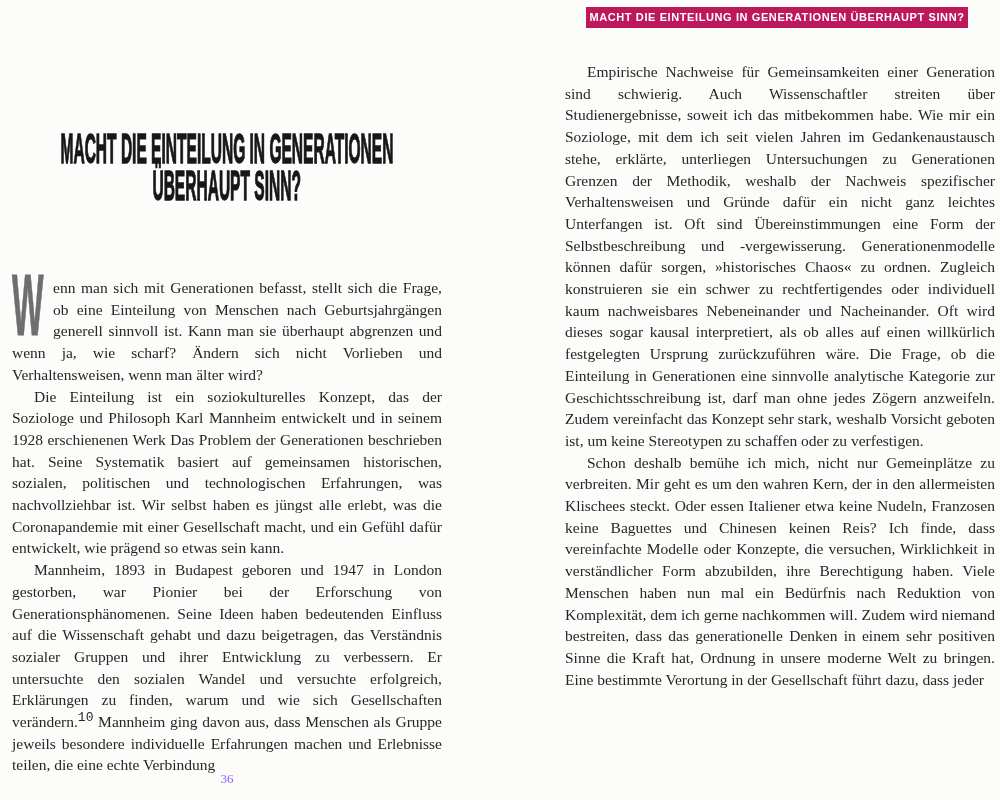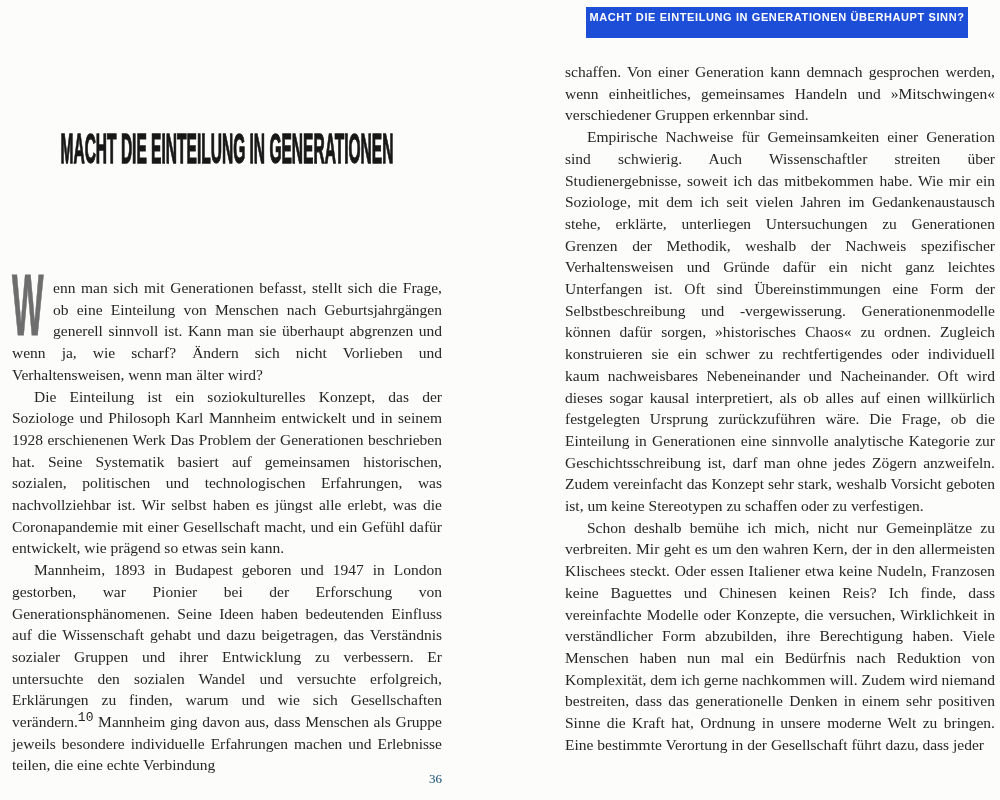--- a/index.html
+++ b/index.html
@@ -2,22 +2,22 @@
 <html lang="de"><head>
 <meta charset="utf-8">
 <style>
   html,body{margin:0;padding:0;}
   body{
     width:1000px;height:800px;position:relative;overflow:hidden;
     background:#fcfcfa;color:#262626;
     font-family:"Liberation Serif", serif;
   }
   .running-header{
-    position:absolute;left:586px;top:7px;width:382px;height:31px;
-    background:#1d4ed8;color:#fff;
+    position:absolute;left:586px;top:7px;width:382px;height:21px;
+    background:#be185d;color:#fff;
     font-family:"Liberation Sans", sans-serif;font-weight:700;
     font-size:11px;letter-spacing:0.6px;line-height:21px;text-align:center;
     white-space:nowrap;
   }
   .left-page{position:absolute;left:12px;top:0;width:430px;height:800px;}
   .right-page{position:absolute;left:565px;top:0;width:430px;height:800px;}
 
   .chapter-title{position:absolute;top:130px;left:0;width:430px;margin:0;}
   .title-line-wrap{display:flex;justify-content:center;height:37px;align-items:center;overflow:visible;}
   .title-line{
@@ -49,55 +49,57 @@
   .dropcap-glyph{
     position:absolute;left:0;top:-16px;
     font-family:"Liberation Sans", sans-serif;font-weight:700;
     font-size:88px;line-height:88px;color:#6e6e6e;
     -webkit-text-stroke:1px #6e6e6e;
     transform:scaleX(0.38);transform-origin:top left;
     white-space:nowrap;
   }
 
   .pageno{
-    position:absolute;top:771px;left:0;width:430px;text-align:right;
-    font-size:13px;color:#0c4a6e;
+    position:absolute;top:771px;left:0;width:430px;text-align:center;
+    font-size:13px;color:#8b5cf6;
   }
 </style>
 </head>
 <body>
 
 <div>
 
   <div class="running-header">MACHT DIE EINTEILUNG IN GENERATIONEN ÜBERHAUPT SINN?</div>
 
   <div class="left-page">
 
     <h1 class="chapter-title">
       <span class="title-line-wrap">
           <span class="title-line">MACHT DIE EINTEILUNG IN GENERATIONEN</span>
+        </span>
+      <span class="title-line-wrap">
+          <span class="title-line">ÜBERHAUPT SINN?</span>
         </span>
     </h1>
 
     <div class="body-text body-left">
       <p class="para"><span class="dropcap">
             <span class="dropcap-glyph">W</span>
           </span><span>enn man sich mit Generationen befasst, stellt sich die Frage, ob eine Einteilung von Menschen nach Geburtsjahrgängen generell sinnvoll ist. Kann man sie überhaupt abgrenzen und wenn ja, wie scharf? Ändern sich nicht Vorlieben und Verhaltensweisen, wenn man älter wird?</span></p>
 
       <p class="para indent"><span>Die Einteilung ist ein soziokulturelles Konzept, das der Soziologe und Philosoph Karl Mannheim entwickelt und in seinem 1928 erschienenen Werk </span><span class="italic">Das Problem der Generationen</span><span> beschrieben hat. Seine Systematik basiert auf gemeinsamen historischen, sozialen, politischen und technologischen Erfahrungen, was nachvollziehbar ist. Wir selbst haben es jüngst alle erlebt, was die Coronapandemie mit einer Gesellschaft macht, und ein Gefühl dafür entwickelt, wie prägend so etwas sein kann.</span></p>
 
       <p class="para indent"><span>Mannheim, 1893 in Budapest geboren und 1947 in London gestorben, war Pionier bei der Erforschung von Generationsphänomenen. Seine Ideen haben bedeutenden Einfluss auf die Wissenschaft gehabt und dazu beigetragen, das Verständnis sozialer Gruppen und ihrer Entwicklung zu verbessern. Er untersuchte den sozialen Wandel und versuchte erfolgreich, Erklärungen zu finden, warum und wie sich Gesellschaften verändern.</span><sup class="footnote-ref">10</sup><span> Mannheim ging davon aus, dass Menschen als Gruppe jeweils besondere individuelle Erfahrungen machen und Erlebnisse teilen, die eine echte Verbindung</span></p>
     </div>
 
     <div class="pageno">36</div>
   </div>
 
   <div class="right-page">
 
     <div class="body-text body-right">
-      <p class="para">schaffen. Von einer Generation kann demnach gesprochen werden, wenn einheitliches, gemeinsames Handeln und »Mitschwingen« verschiedener Gruppen erkennbar sind.</p>
       <p class="para indent">Empirische Nachweise für Gemeinsamkeiten einer Generation sind schwierig. Auch Wissenschaftler streiten über Studienergebnisse, soweit ich das mitbekommen habe. Wie mir ein Soziologe, mit dem ich seit vielen Jahren im Gedankenaustausch stehe, erklärte, unterliegen Untersuchungen zu Generationen Grenzen der Methodik, weshalb der Nachweis spezifischer Verhaltensweisen und Gründe dafür ein nicht ganz leichtes Unterfangen ist. Oft sind Übereinstimmungen eine Form der Selbstbeschreibung und -vergewisserung. Generationenmodelle können dafür sorgen, »historisches Chaos« zu ordnen. Zugleich konstruieren sie ein schwer zu rechtfertigendes oder individuell kaum nachweisbares Nebeneinander und Nacheinander. Oft wird dieses sogar kausal interpretiert, als ob alles auf einen willkürlich festgelegten Ursprung zurückzuführen wäre. Die Frage, ob die Einteilung in Generationen eine sinnvolle analytische Kategorie zur Geschichtsschreibung ist, darf man ohne jedes Zögern anzweifeln. Zudem vereinfacht das Konzept sehr stark, weshalb Vorsicht geboten ist, um keine Stereotypen zu schaffen oder zu verfestigen.</p>
       <p class="para indent">Schon deshalb bemühe ich mich, nicht nur Gemeinplätze zu verbreiten. Mir geht es um den wahren Kern, der in den allermeisten Klischees steckt. Oder essen Italiener etwa keine Nudeln, Franzosen keine Baguettes und Chinesen keinen Reis? Ich finde, dass vereinfachte Modelle oder Konzepte, die versuchen, Wirklichkeit in verständlicher Form abzubilden, ihre Berechtigung haben. Viele Menschen haben nun mal ein Bedürfnis nach Reduktion von Komplexität, dem ich gerne nachkommen will. Zudem wird niemand bestreiten, dass das generationelle Denken in einem sehr positiven Sinne die Kraft hat, Ordnung in unsere moderne Welt zu bringen. Eine bestimmte Verortung in der Gesellschaft führt dazu, dass jeder</p>
     </div>
 
   </div>
 
 </div>
 
 </body></html>

